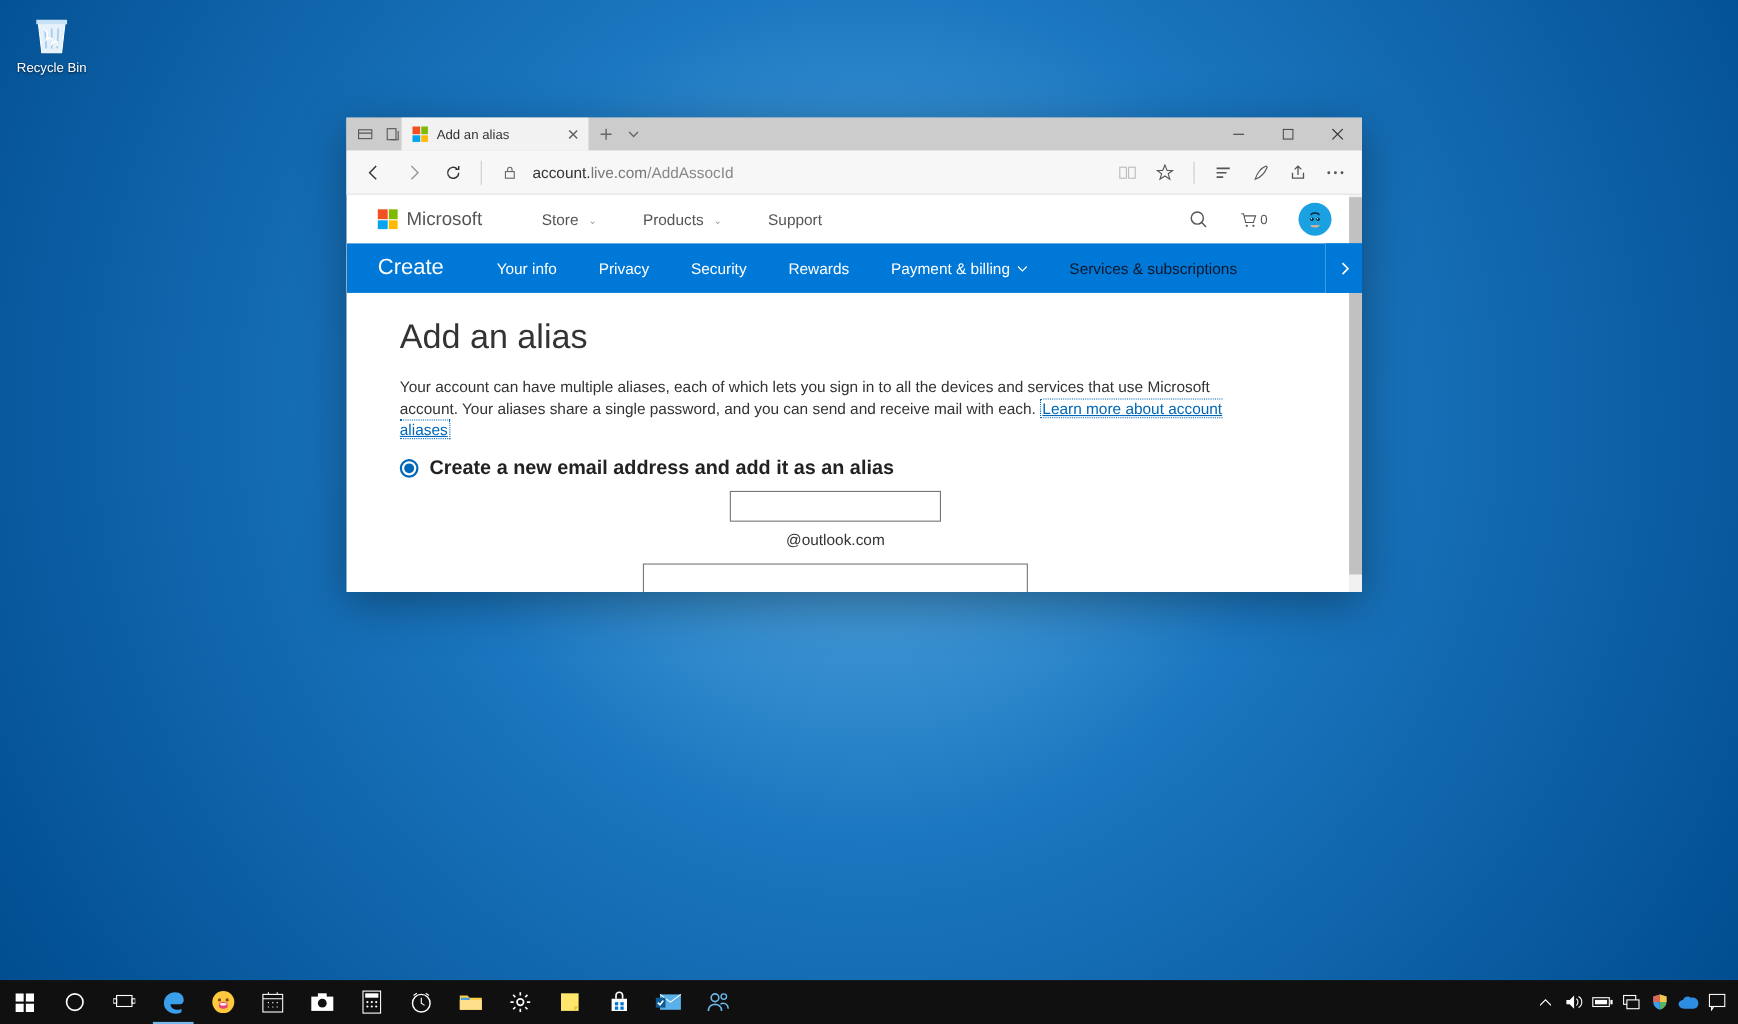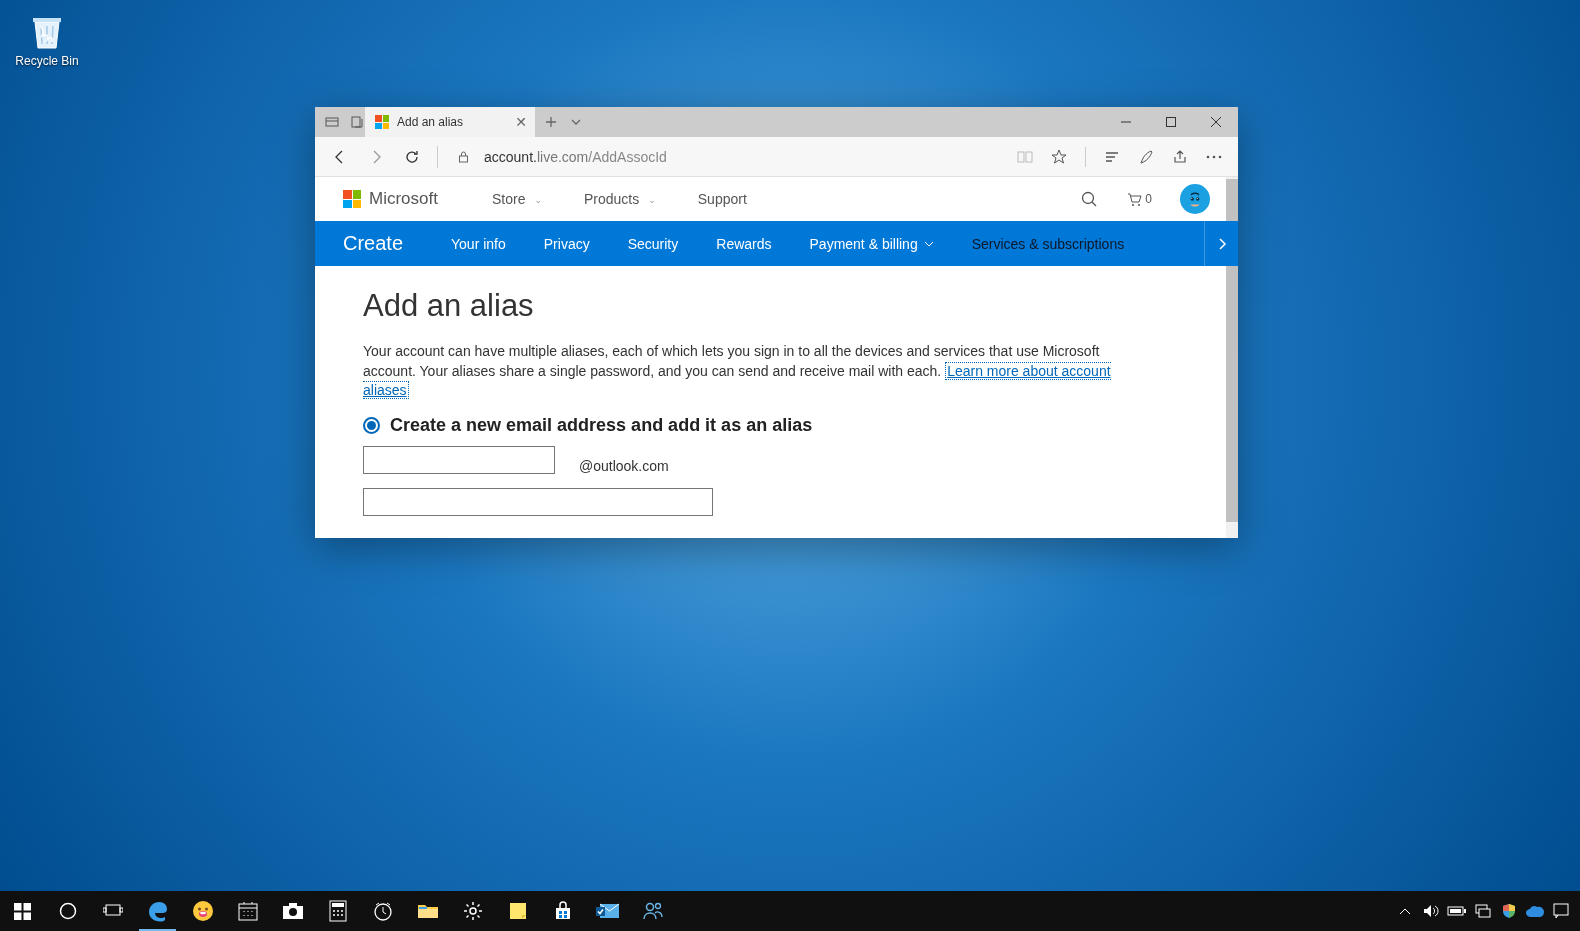--- a/index.html
+++ b/index.html
@@ -53,21 +53,21 @@
 
 .content { padding:22px 40px 40px 48px; max-width:880px; }
 .content h1 { font-size:31px; font-weight:300; color:#333; margin-bottom:18px; }
 .content p { font-size:14px; color:#333; line-height:1.4; margin-bottom:14px; }
 .content p a { color:#0067b8; border:1px dotted #0067b8; padding:0 1px; }
 .radio-row { display:flex; align-items:center; gap:10px; margin:8px 0 10px; }
 .radio { width:17px; height:17px; border:2px solid #0067b8; border-radius:50%; display:flex; align-items:center; justify-content:center; }
 .radio.sel::after { content:""; width:9px; height:9px; background:#0067b8; border-radius:50%; }
 .radio.un { border-color:#555; }
 .radio-label { font-size:18px; font-weight:600; color:#222; }
-.field-row { display:flex; align-items:flex-end; gap:24px; margin:4px 0 14px; }
+.field-row { display:flex; align-items:center; gap:8px; margin:4px 0 14px;flex-direction:column; }
 .field-row input { width:192px; height:28px; border:1px solid #767676; padding:0 6px; font-size:14px; }
 .field-row.wide input { width:350px; }
 .suffix { font-size:14px; color:#333; }
 .btn-row { display:flex; gap:8px; margin-top:22px; }
 .btn { height:32px; padding:0 20px; font-size:14px; border:none; cursor:pointer; }
 .btn.pri { background:#0067b8; color:#fff; }
 .btn.sec { background:#ccc; color:#333; }
 
 
 .taskbar { position:absolute; bottom:0; left:0; width:100%; height:40px; background:#101010; display:flex; align-items:center; color:#fff; }

